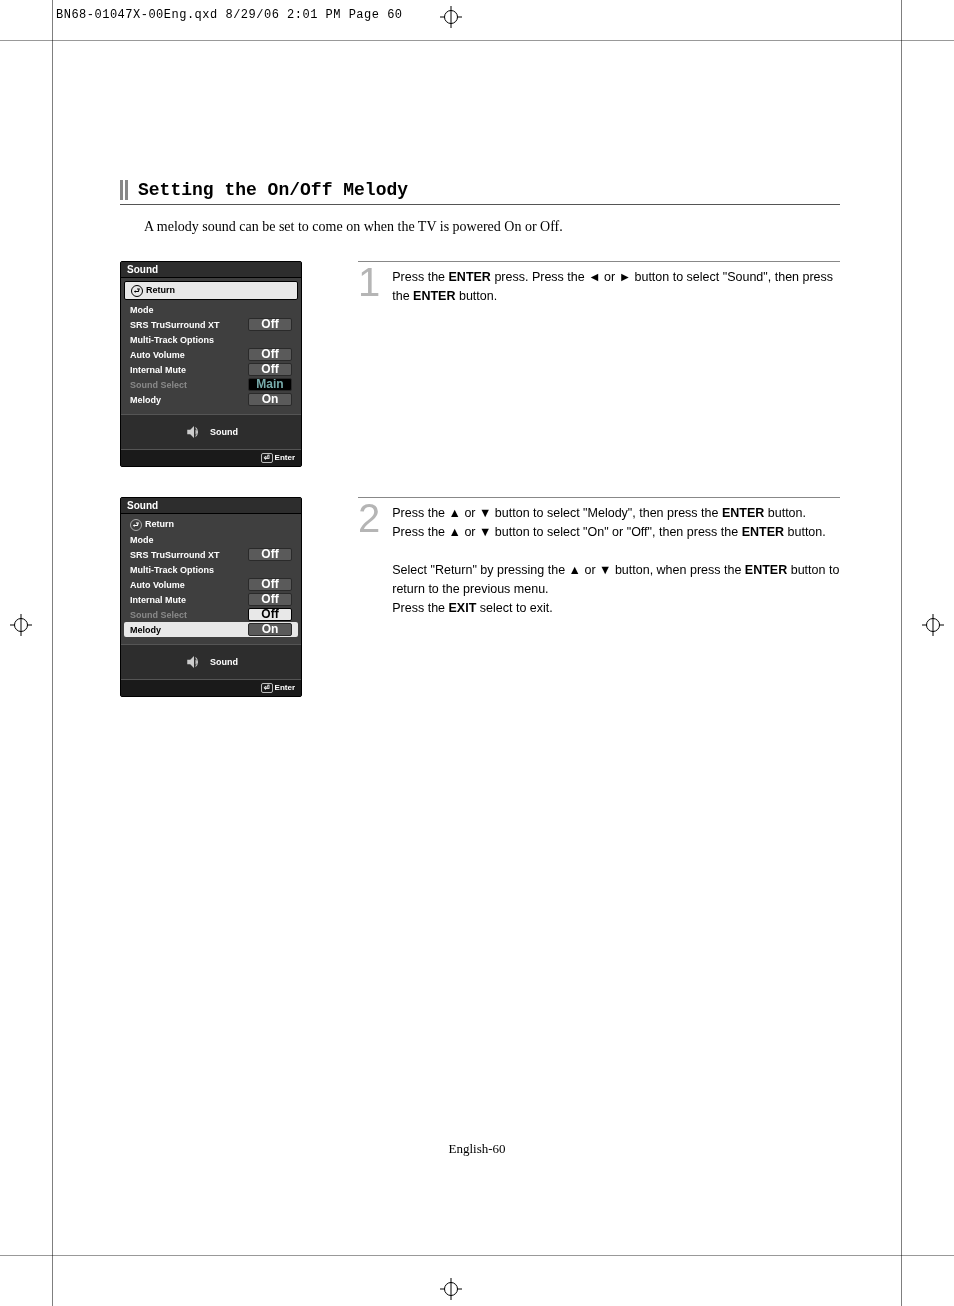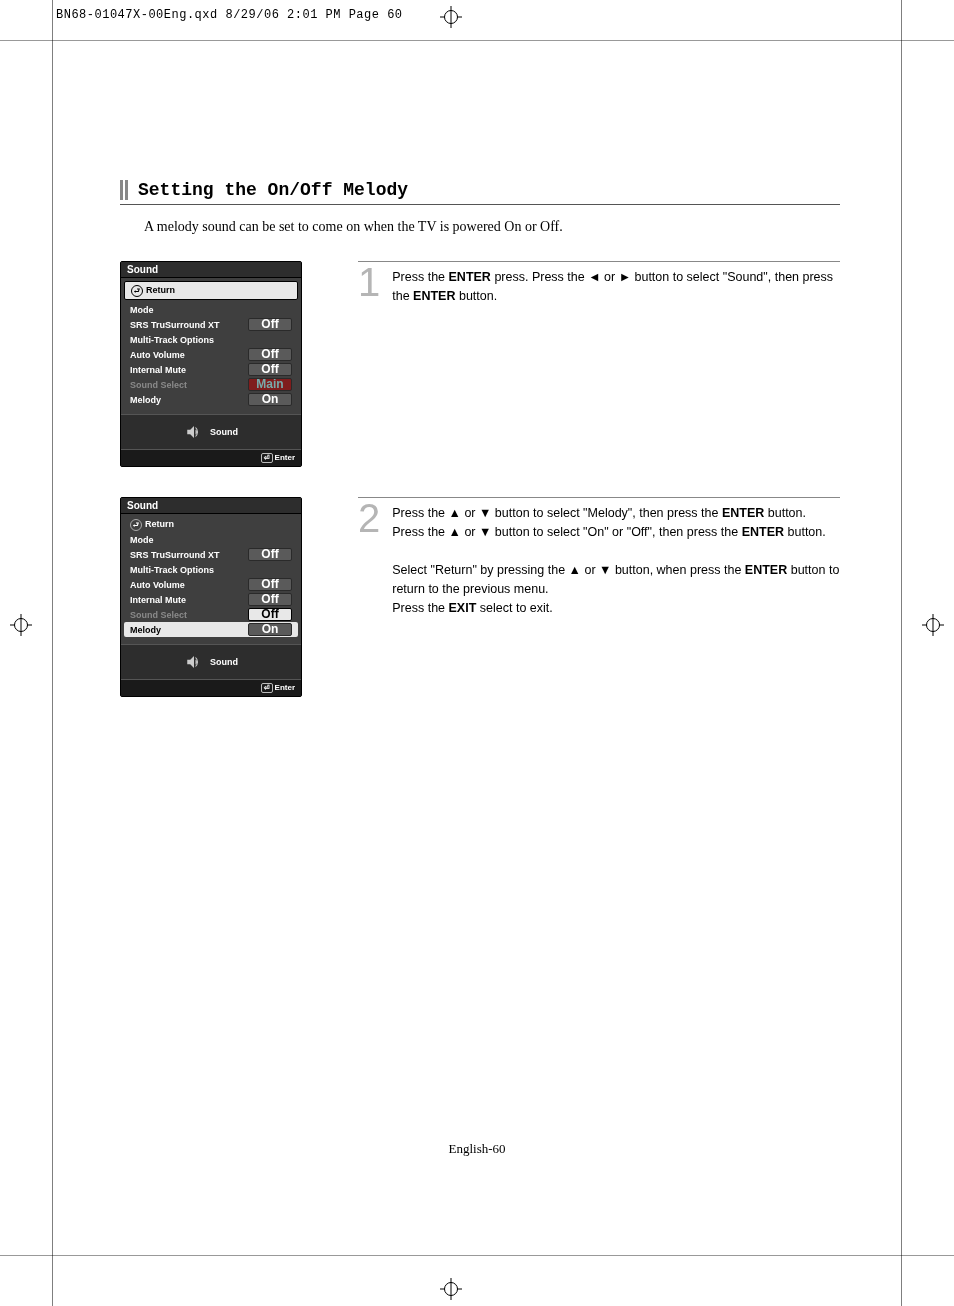--- a/index.html
+++ b/index.html
@@ -131,21 +131,21 @@
     height: 15px;
     border: 1px solid #000;
   }
   .menu-row.highlight {
     background: #e8e8e8;
     color: #000;
     border-radius: 2px;
   }
   .menu-row.highlight .pill { background:#e8e8e8; color:#000; border-color:#000;}
   .menu-row.disabled .lbl { color: #8a8a8a; }
-  .menu-row.disabled .pill { color:#7aa; background:#7f1d1d;}
+  .menu-row.disabled .pill { color:#7aa; background:#000000;}
   .menu-footer {
     background: #2d2d2d;
     display: flex;
     align-items: center;
     justify-content: center;
     gap: 6px;
     padding: 8px 0;
     margin-top: 4px;
     border-top: 1px solid #555;
     border-bottom: 1px solid #555;

